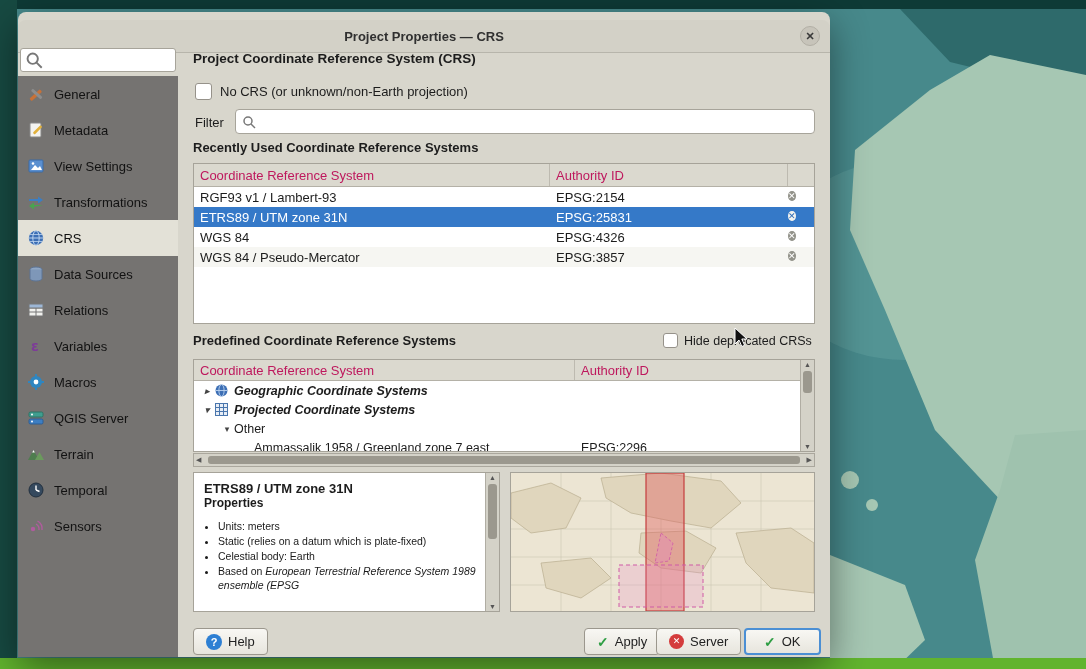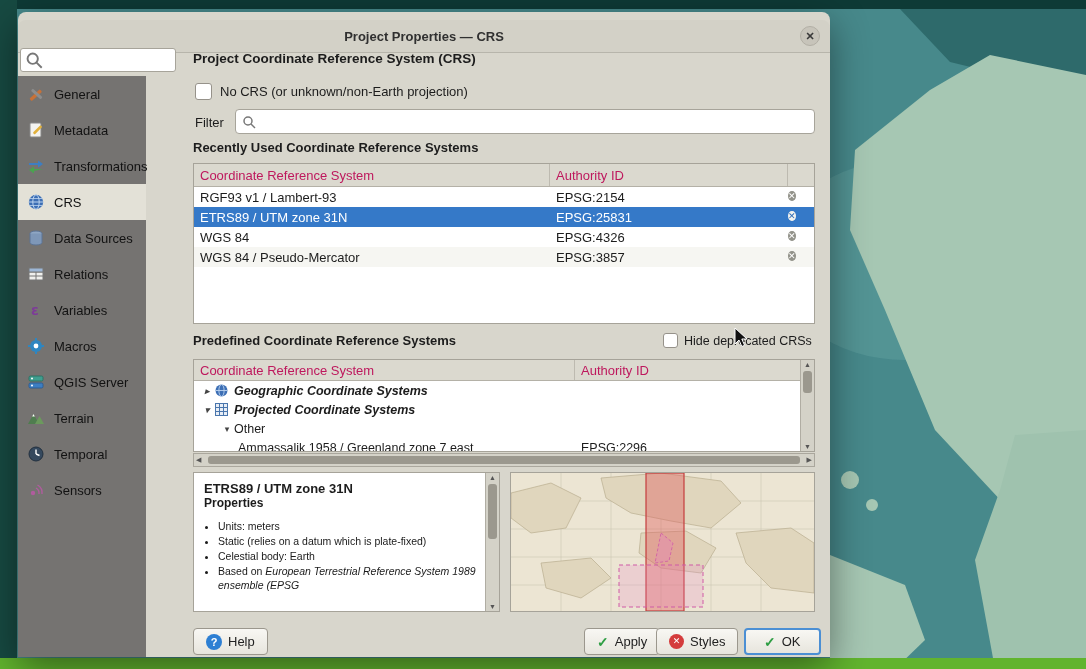--- a/index.html
+++ b/index.html
@@ -23,21 +23,21 @@
   .close-btn{position:absolute;right:10px;top:6px;width:20px;height:20px;border-radius:50%;
              background:#c7c4ba;display:flex;align-items:center;justify-content:center;
              font-size:11px;color:#3a3a3a;border:1px solid #b2afa5;box-sizing:border-box;}
 
   
   .sidebar{position:absolute;left:0;top:32px;width:160px;bottom:0;}
   .sb-search{position:absolute;left:2px;top:4px;width:156px;height:24px;background:#fff;
              border:1px solid #a7a49a;border-radius:3px;box-sizing:border-box;
              display:flex;align-items:center;padding:0 4px;gap:4px;}
   .sb-search input{border:none;outline:none;flex:1;min-width:0;font-size:12px;background:transparent;}
-  .sb-list{position:absolute;left:0;top:32px;width:128px;bottom:0;background:#757371;}
+  .sb-list{position:absolute;left:0;top:32px;width:160px;bottom:0;background:#757371;}
   .sb-item{height:36px;display:flex;align-items:center;gap:9px;padding-left:9px;
            font-size:13px;color:#121212;}
   .sb-item.selected{background:#e3e1d7;}
   .sb-icon{width:18px;height:18px;flex:0 0 18px;}
 
   
   .content{position:absolute;left:167px;top:32px;right:0;bottom:0;font-size:13px;color:#1c1c1c;}
   .heading{position:absolute;left:8px;top:7px;font-weight:bold;font-size:13.5px;}
   .nocrs{position:absolute;left:10px;top:39px;display:flex;align-items:center;gap:8px;}
   .checkbox{width:17px;height:17px;background:#fff;border:1px solid #96928a;border-radius:3px;box-sizing:border-box;}
@@ -157,20 +157,28 @@
       </div>
 
       <div class="sb-item">
         <svg class="sb-icon" viewBox="0 0 18 18">
           <rect x="3" y="2" width="11" height="14" rx="1" fill="#f3f3f0" stroke="#888"></rect>
           <rect x="5" y="8" width="11" height="2.6" rx="1" fill="#e2b13c" transform="rotate(-45 10 9)"></rect>
         </svg>
         <span>Metadata</span>
       </div>
 
+      <div class="sb-item">
+        <svg class="sb-icon" viewBox="0 0 18 18">
+          <rect x="2" y="3" width="14" height="12" rx="1" fill="#5a8fd0" stroke="#3b6ba6"></rect>
+          <polygon points="4,13 8,8 11,11 13,9 15,13" fill="#fff"></polygon>
+          <circle cx="6" cy="6.5" r="1.3" fill="#fff"></circle>
+        </svg>
+        <span>View Settings</span>
+      </div>
 
       <div class="sb-item">
         <svg class="sb-icon" viewBox="0 0 18 18">
           <polygon points="2,6 11,6 11,3.5 16,7 11,10.5 11,8 2,8" fill="#3d7ec2"></polygon>
           <polygon points="16,12 7,12 7,9.5 2,13 7,16.5 7,14" fill="#4aa350"></polygon>
         </svg>
         <span>Transformations</span>
       </div>
 
       <div class="sb-item selected">
@@ -348,21 +356,21 @@
         <div class="t2-c2"></div>
       </div>
       <div class="t2-row">
         <div class="t2-c1" style="padding-left:26px;">
           <span class="expander">▾</span>
           <span>Other</span>
         </div>
         <div class="t2-c2"></div>
       </div>
       <div class="t2-row">
-        <div class="t2-c1" style="padding-left:44px;">
+        <div class="t2-c1" style="padding-left:60px;">
           <span>Ammassalik 1958 / Greenland zone 7 east</span>
         </div>
         <div class="t2-c2">EPSG:2296</div>
       </div>
       <div class="vscroll">
         <div class="vs-up">▲</div>
         <div class="vs-thumb" style="top:11px;height:22px;"></div>
         <div class="vs-down">▼</div>
       </div>
     </div>
@@ -421,21 +429,21 @@
     <div class="btn btn-help">
       <span class="ico-q">?</span>
       <span>Help</span>
     </div>
     <div class="btn btn-apply">
       <span class="ico-check">✓</span>
       <span>Apply</span>
     </div>
     <div class="btn btn-cancel">
       <span class="ico-x">✕</span>
-      <span>Styles</span>
+      <span>Server</span>
     </div>
     <div class="btn btn-ok">
       <span class="ico-check">✓</span>
       <span>OK</span>
     </div>
 
     <svg class="cursor" width="16" height="22" viewBox="0 0 16 22">
       <polygon points="1,1 1,17 5,13 7.8,19.5 10.6,18.3 7.8,12 13,12" fill="#111" stroke="#fff" stroke-width="1"></polygon>
     </svg>
   </div>

